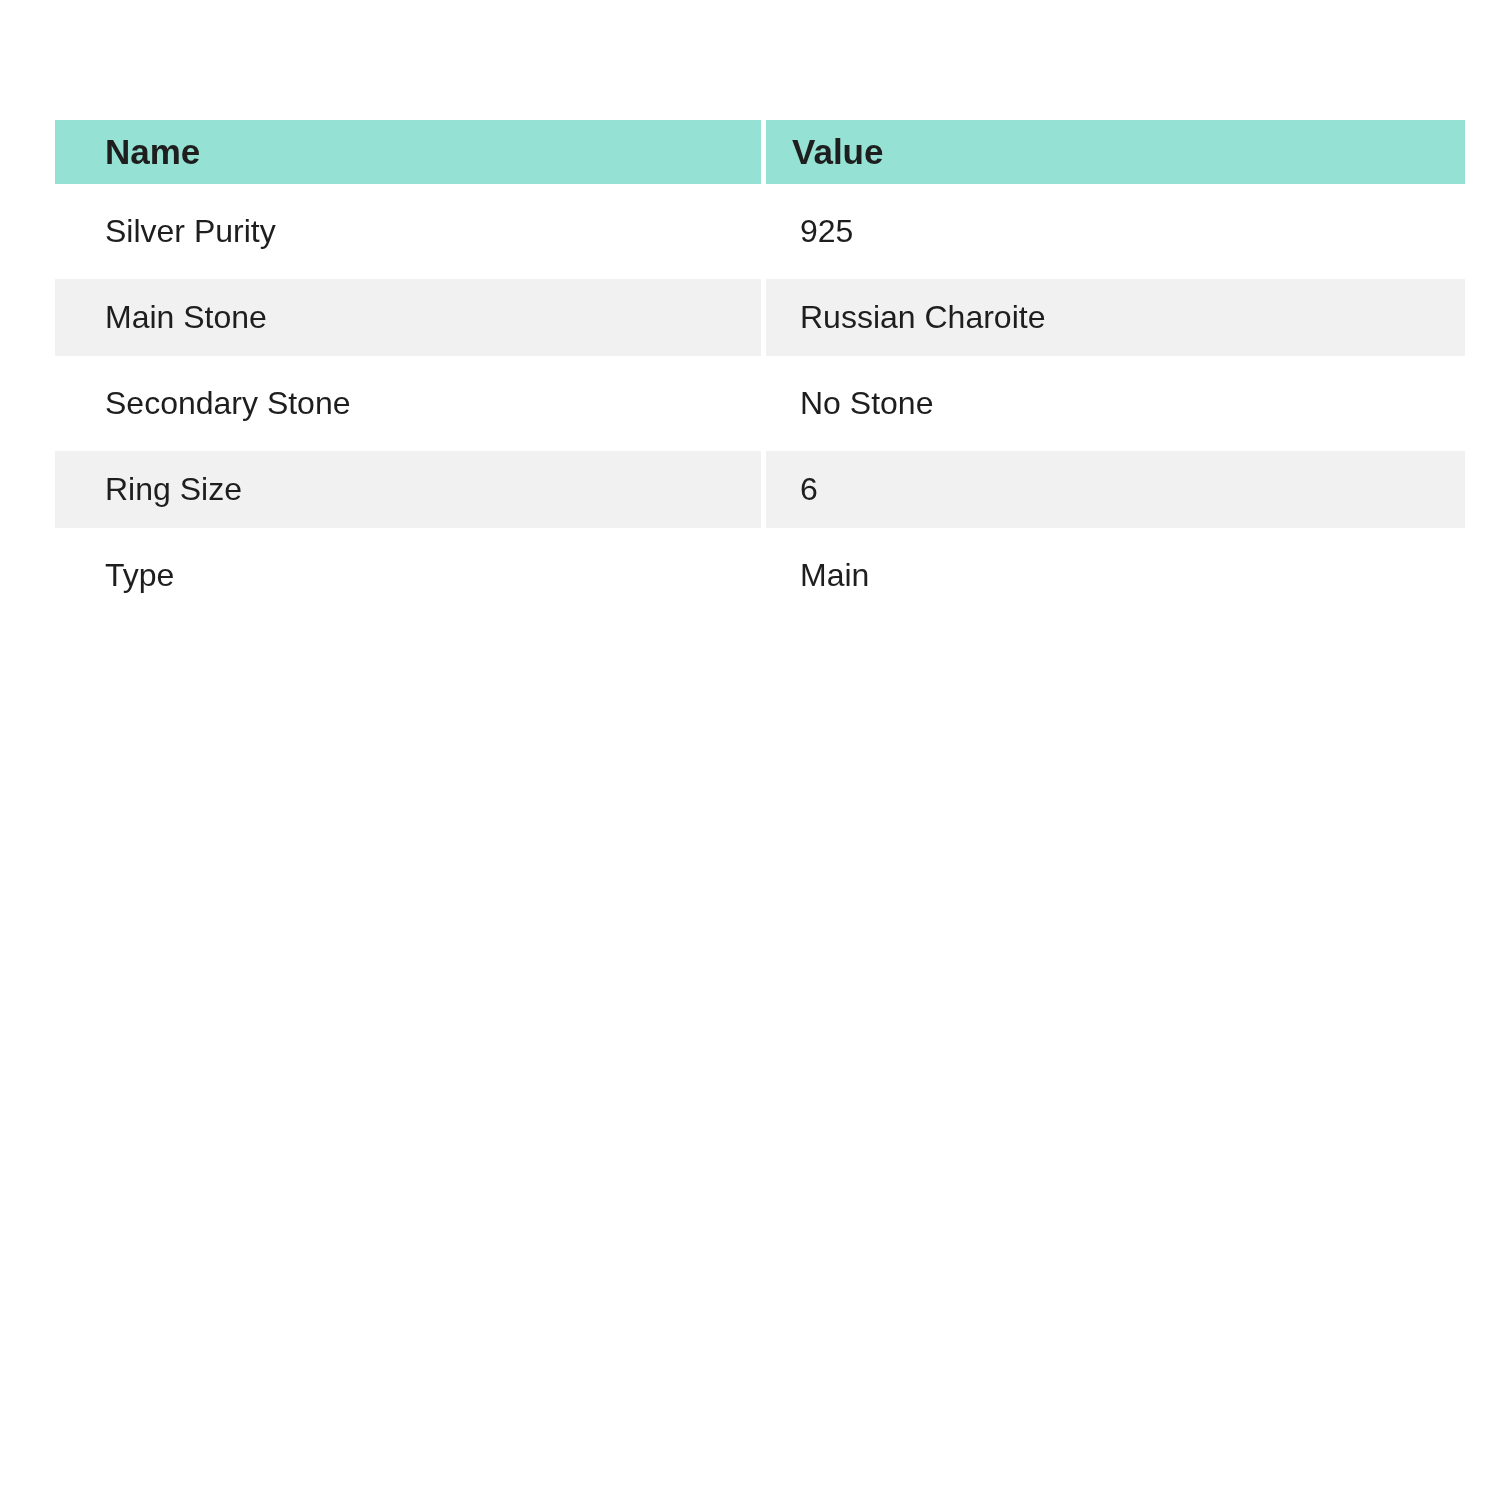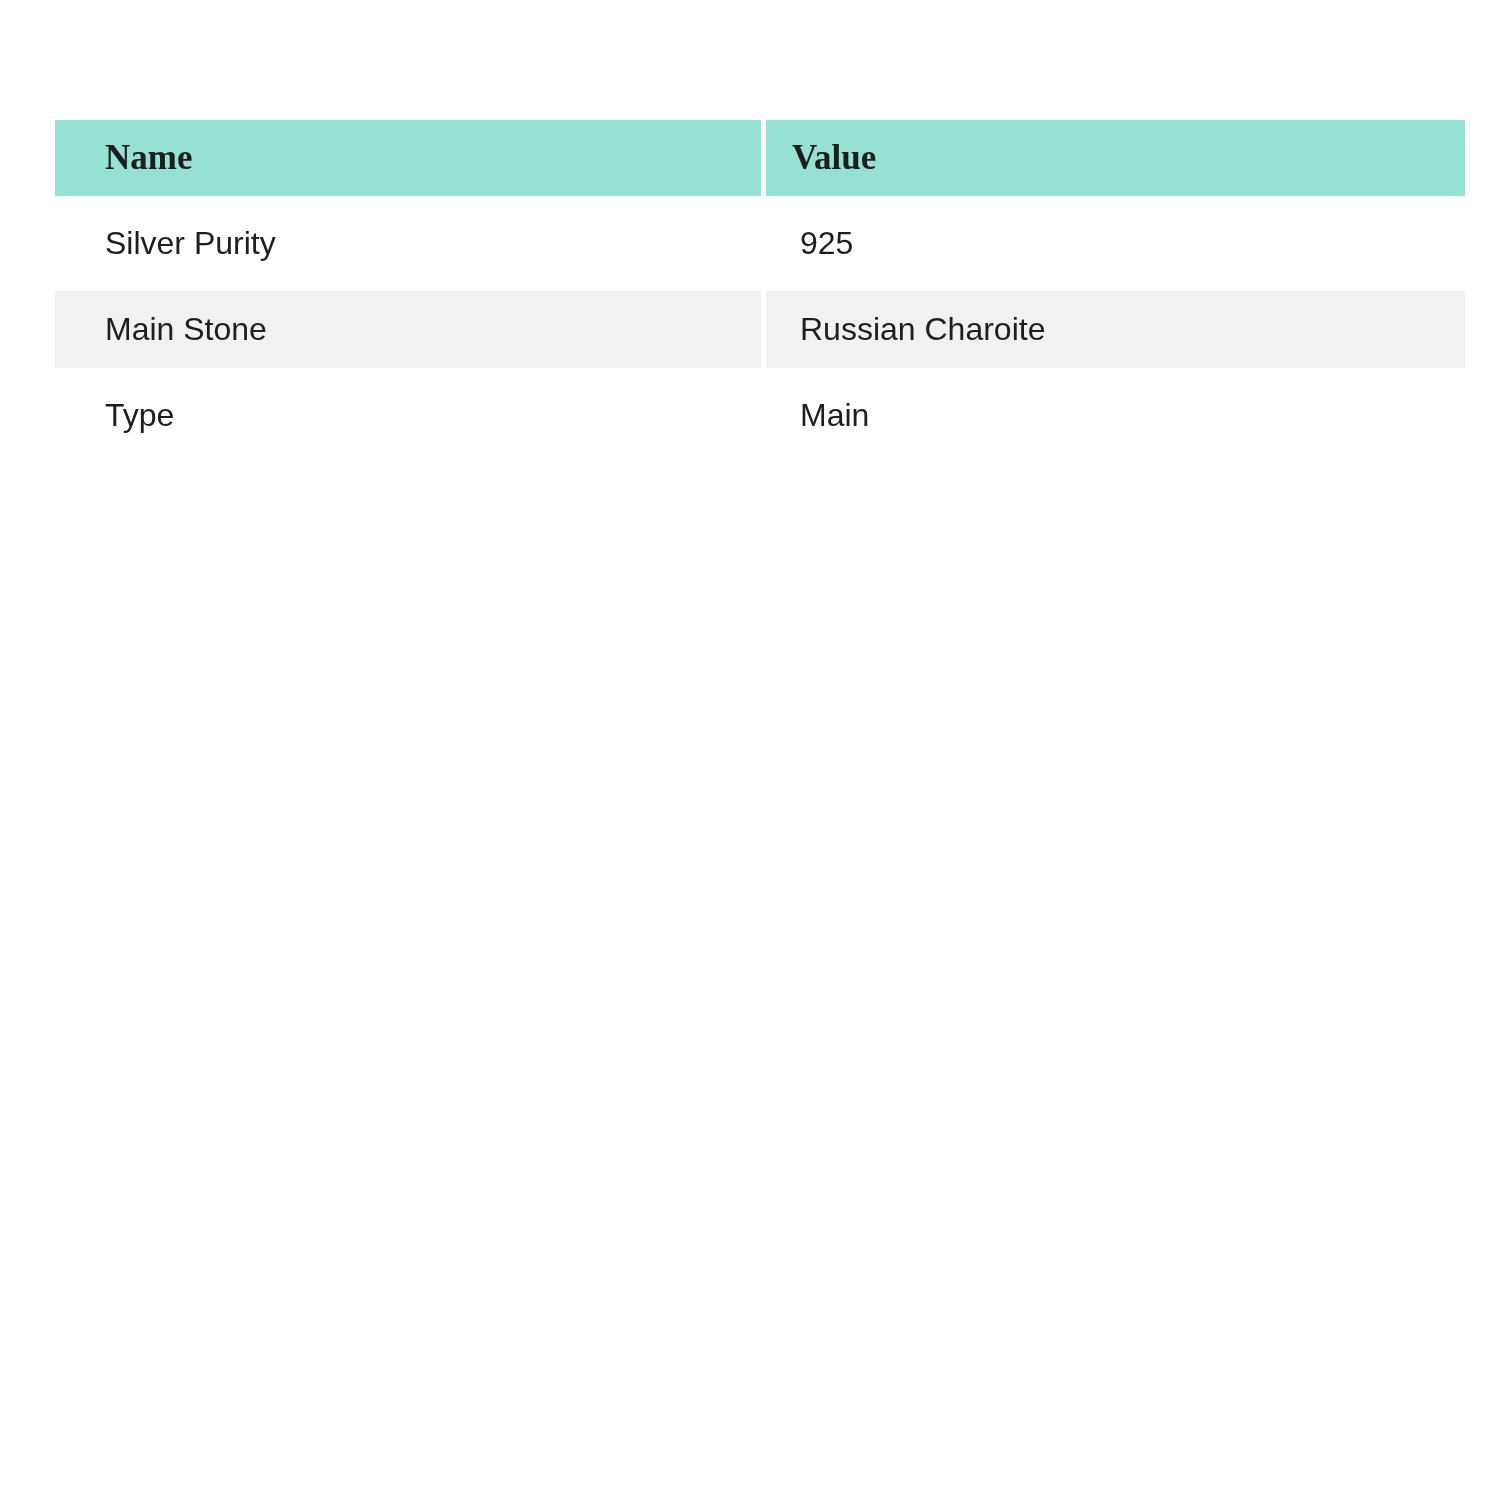--- a/index.html
+++ b/index.html
@@ -23,28 +23,27 @@
     border-collapse: separate;
     border-spacing: 5px 9px;   
     table-layout: fixed;
     width: 1420px;
     margin: 111px 0 0 50px;
   }
   col.name-col   { width: 706px; }
   col.value-col  { width: 699px; }
   th {
     background: var(--header-bg);
-    height: 76px;
+    height: 64px;
     text-align: left;
     vertical-align: middle;
     font-size: 35px;
     font-weight: 600;
     padding: 0 0 0 50px;
     white-space: nowrap;
-    font-family: Liberation Serif, serif;
   }
   th.value-head { padding-left: 26px; }
   td {
     background: #ffffff;
     height: 77px;
     vertical-align: middle;
     font-size: 32px;
     font-weight: 400;
     padding: 0 0 0 50px;
     white-space: nowrap;
@@ -69,17 +68,25 @@
   <tbody>
       <tr>
     <td class="name-cell">Silver Purity</td>
     <td class="value-cell">925</td>
   </tr>
       <tr>
     <td class="name-cell">Main Stone</td>
     <td class="value-cell">Russian Charoite</td>
   </tr>
       <tr>
+    <td class="name-cell">Secondary Stone</td>
+    <td class="value-cell">No Stone</td>
+  </tr>
+      <tr>
+    <td class="name-cell">Ring Size</td>
+    <td class="value-cell">6</td>
+  </tr>
+      <tr>
     <td class="name-cell">Type</td>
     <td class="value-cell">Main</td>
   </tr>
     </tbody>
 </table>
 
 </body></html>

